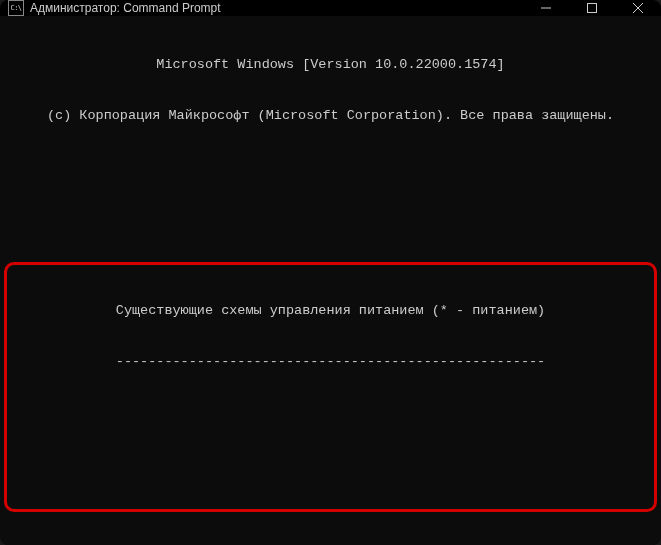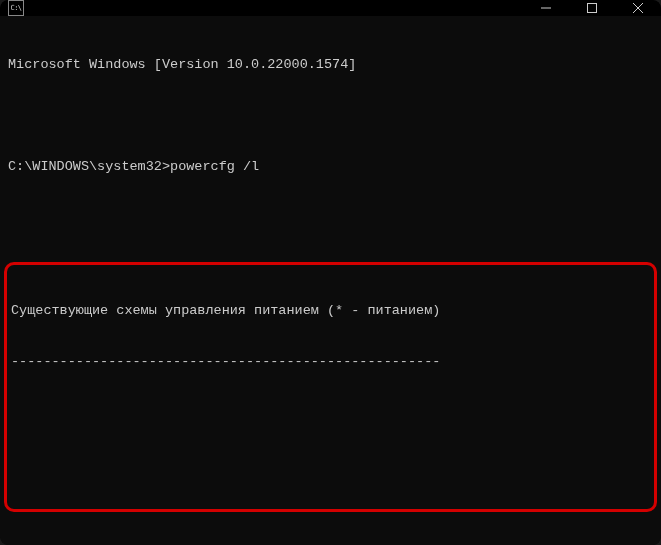--- a/index.html
+++ b/index.html
@@ -67,28 +67,29 @@
       word-break: break-all;
       position: relative;
       font-family: Consolas, "Courier New", monospace;
     }
     .highlight-box {
       border: 3px solid #d40000;
       border-radius: 10px;
       padding: 3px 4px;
       margin: 2px -4px;
     }
-    .line { display: block; min-height: 17px; }
+    .line { display: block; min-height: 17px; text-align: center; }
   </style>
 </head>
 <body>
 
 <div class="window">
   <div class="titlebar">
     <span class="titlebar-icon">C:\</span>
+    <span class="titlebar-title">Администратор: Command Prompt</span>
     <span class="titlebar-spacer"></span>
     <div class="titlebar-buttons">
       <div class="titlebar-btn">
         <svg viewBox="0 0 10 10">
             <line x1="0" y1="5" x2="10" y2="5" stroke="currentColor" stroke-width="1"></line>
           </svg>
       </div>
       <div class="titlebar-btn">
         <svg viewBox="0 0 10 10">
             <rect x="0.5" y="0.5" width="9" height="9" fill="none" stroke="currentColor" stroke-width="1"></rect>
@@ -98,22 +99,22 @@
         <svg viewBox="0 0 10 10">
             <line x1="0" y1="0" x2="10" y2="10" stroke="currentColor" stroke-width="1"></line>
             <line x1="10" y1="0" x2="0" y2="10" stroke="currentColor" stroke-width="1"></line>
           </svg>
       </div>
     </div>
   </div>
 
   <div class="terminal">
     <span class="line">Microsoft Windows [Version 10.0.22000.1574]</span>
+    <span class="line">(c) Корпорация Майкрософт (Microsoft Corporation). Все права защищены.</span>
     <span class="line"></span>
-    <span class="line"><span>C:\WINDOWS\system32&gt;</span><span>powercfg /l</span></span>
     <span class="line"></span>
     <div class="highlight-box">
       <span class="line">Существующие схемы управления питанием (* - питанием)</span>
       <span class="line">-----------------------------------------------------</span>
       <span class="line"></span>
       
       
       
     </div>
     

